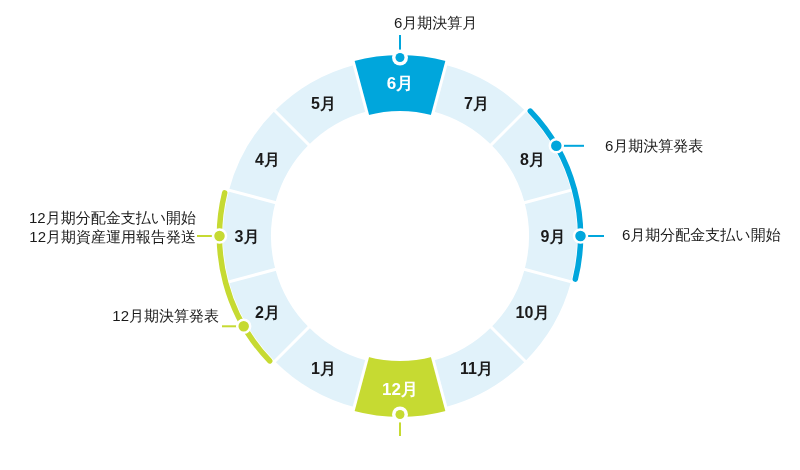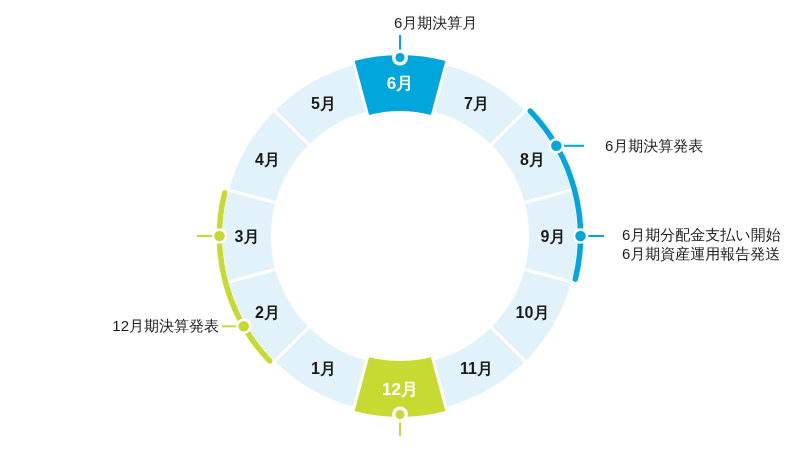--- a/index.html
+++ b/index.html
@@ -15,21 +15,21 @@
     position:absolute;
     font-size:15px;
     line-height:19px;
     color:var(--text,#1A1A1A);
     white-space:nowrap;
   }
   .ann-june-closing{left:394px;top:13px;}
   .ann-june-results{left:587px;top:136px;margin-left:18px;}
   .ann-june-payout{left:622px;top:225px;}
   .ann-dec-payout{right:604px;top:208px;text-align:right;}
-  .ann-dec-results{right:581px;top:316px;text-align:right;}
+  .ann-dec-results{right:581px;top:306px;text-align:right;}
   .ann-dec-closing{right:383px;top:436px;}
 </style>
 </head>
 <body>
 
 <div class="stage">
 
   <svg id="wheel-svg" width="800" height="470" viewBox="0 0 800 470">
       <path d="M353.2 61.2 A181 181 0 0 1 446.8 61.2 L432.4 115.3 A125 125 0 0 0 367.6 115.3 Z" fill="#00A6DC"></path>
       <path d="M445.8 65 A177 177 0 0 1 525.2 110.8 L491.2 144.8 A129 129 0 0 0 433.4 111.4 Z" fill="#E1F2FA"></path>
@@ -84,20 +84,23 @@
       <text x="267.5" y="159.5" text-anchor="middle" dy="0.36em" fill="#1A1A1A" font-size="16" font-weight="600">4月</text>
       <text x="323.5" y="103.5" text-anchor="middle" dy="0.36em" fill="#1A1A1A" font-size="16" font-weight="600">5月</text>
     </svg>
 
   <div class="ann ann-june-closing">6月期決算月</div>
 
   <div class="ann ann-june-results">6月期決算発表</div>
 
   <div class="ann ann-june-payout">
     <div>6月期分配金支払い開始</div>
-    <div>6月期資産運用報告発送</div>
   </div>
 
+  <div class="ann ann-dec-payout">
+    <div>12月期分配金支払い開始</div>
+    <div>12月期資産運用報告発送</div>
+  </div>
 
   <div class="ann ann-dec-results">12月期決算発表</div>
 
 
 </div>
 
 </body></html>

